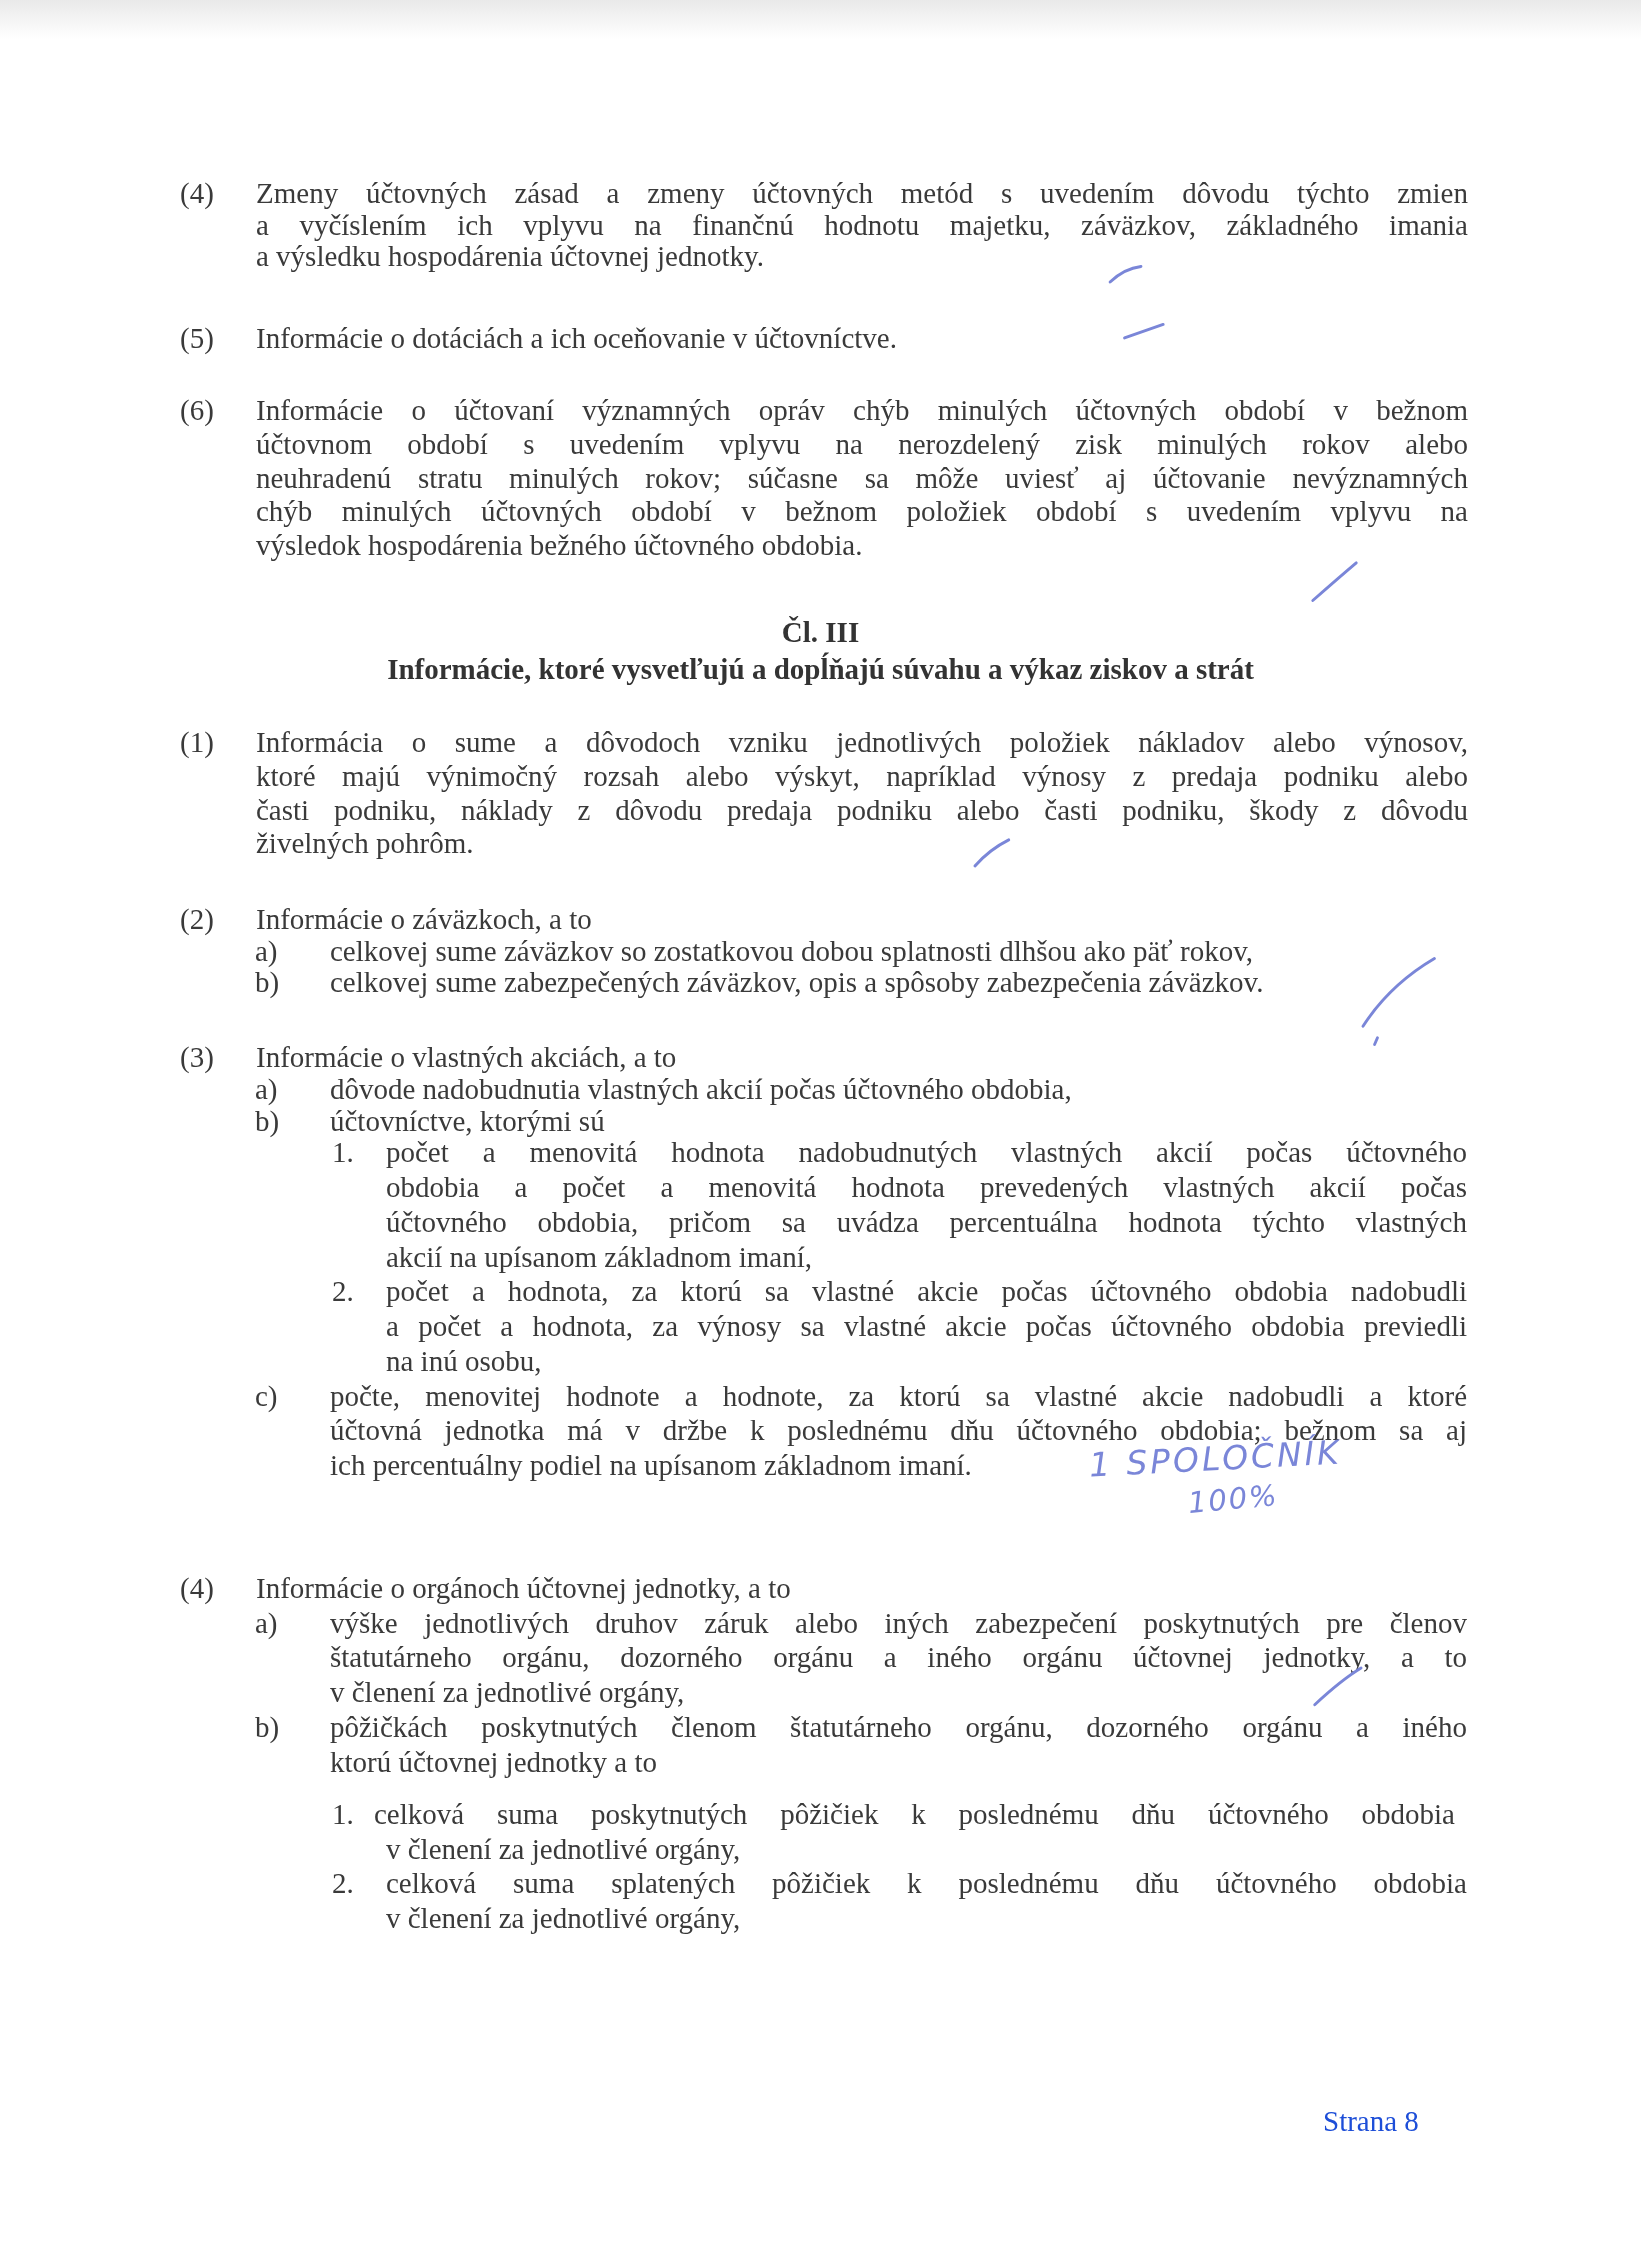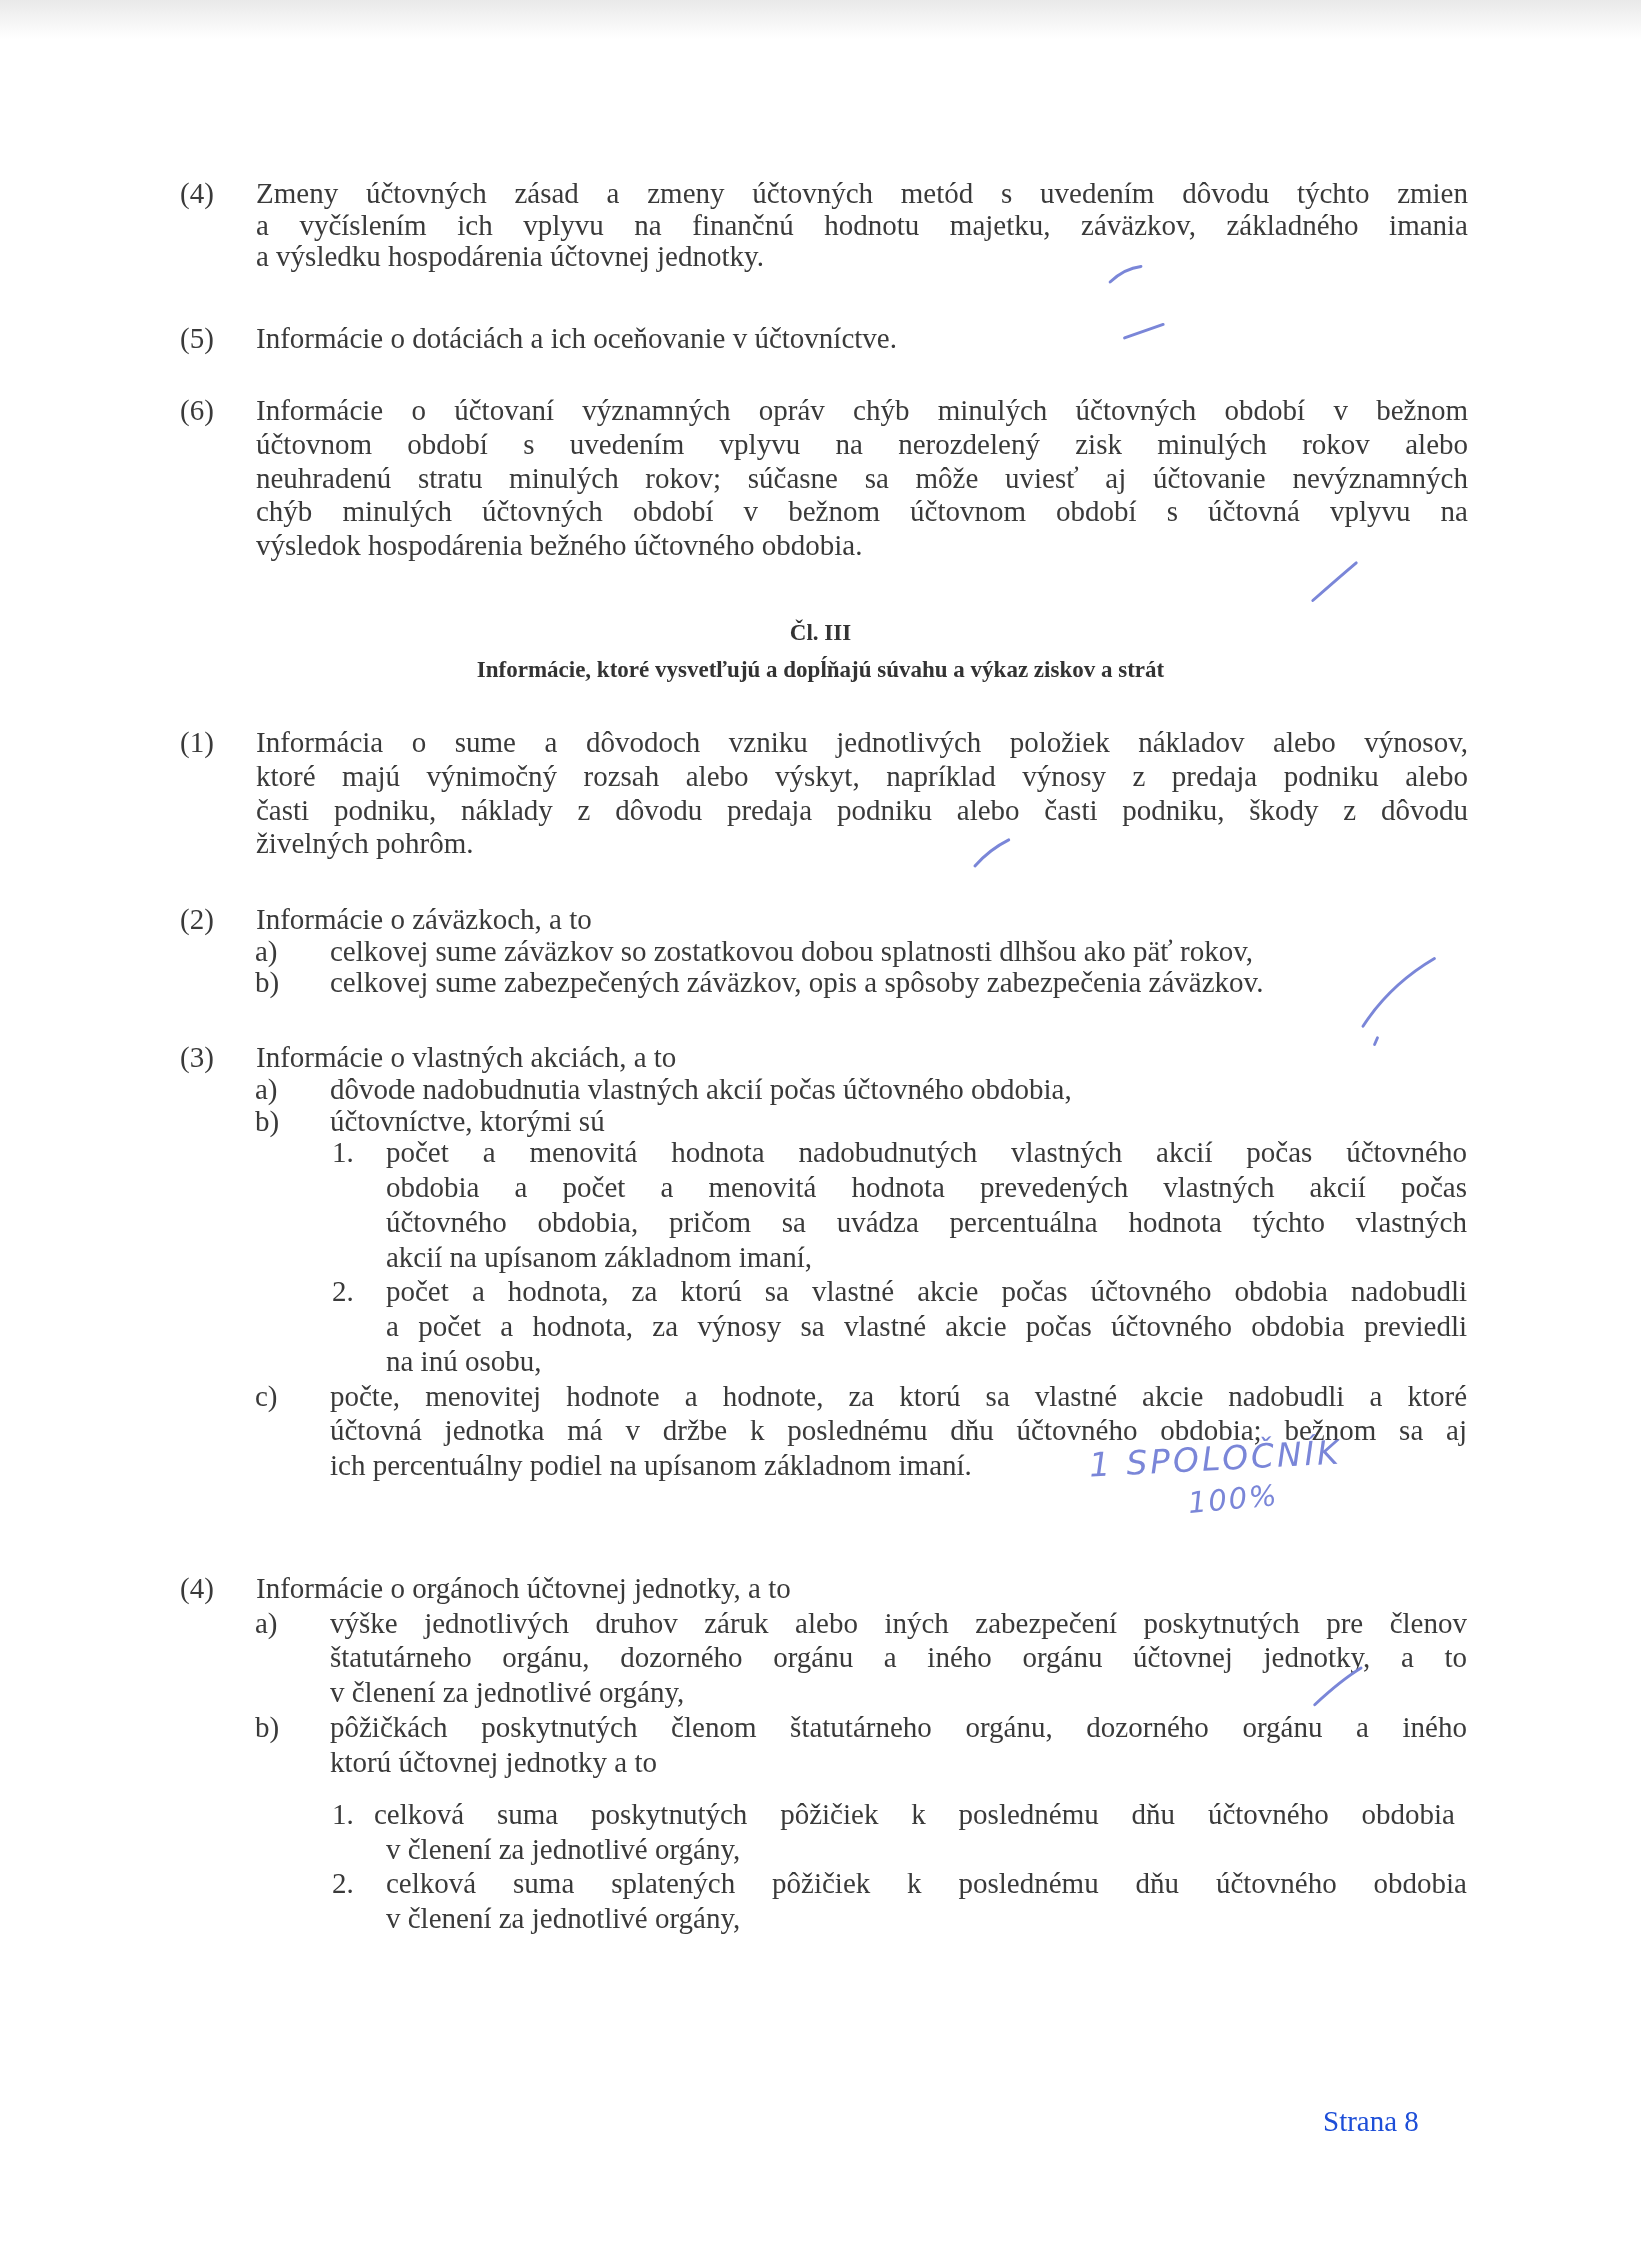--- a/index.html
+++ b/index.html
@@ -15,21 +15,21 @@
   }
   .num {
     position: absolute; left: 180px; font-size: 29px; line-height: 32px;
   }
   .line {
     position: absolute; font-size: 29px; line-height: 32px; white-space: nowrap;
   }
   .j { text-align: justify; text-align-last: justify; }
   .heading {
     position: absolute; left: 0; width: 1641px; text-align: center;
-    font-weight: bold; font-size: 23px; line-height: 35px; color: #333;
+    font-weight: bold; font-size: 29px; line-height: 35px; color: #333;
   }
   .footer {
     position: absolute; left: 1323px; top: 2105px; font-size: 29px; color: #1d4ed8;
   }
   .mark { position: absolute; }
 </style>
 </head>
 <body>
 
 <div class="page-top-shade"></div>
@@ -44,21 +44,21 @@
 <div>
   <span class="num" style="top:322px">(5)</span>
   <div class="line" style="left:256px;top:322px">Informácie o dotáciách a ich oceňovanie v účtovníctve.</div>
 </div>
 
 <div>
   <span class="num" style="top:394px">(6)</span>
   <div class="line j" style="left:256px;width:1212px;top:394px">Informácie o účtovaní významných opráv chýb minulých účtovných období v bežnom</div>
   <div class="line j" style="left:256px;width:1212px;top:428px">účtovnom období s uvedením vplyvu na nerozdelený zisk minulých rokov alebo</div>
   <div class="line j" style="left:256px;width:1212px;top:462px">neuhradenú stratu minulých rokov; súčasne sa môže uviesť aj účtovanie nevýznamných</div>
-  <div class="line j" style="left:256px;width:1212px;top:495px">chýb minulých účtovných období v bežnom účtovnom období s účtovná vplyvu na</div>
+  <div class="line j" style="left:256px;width:1212px;top:495px">chýb minulých účtovných období v bežnom položiek období s uvedením vplyvu na</div>
   <div class="line" style="left:256px;top:529px">výsledok hospodárenia bežného účtovného obdobia.</div>
 </div>
 
 <div class="heading" style="top:615px">Čl. III</div>
 <div class="heading" style="top:652px">Informácie, ktoré vysvetľujú a dopĺňajú súvahu a výkaz ziskov a strát</div>
 
 <div>
   <span class="num" style="top:726px">(1)</span>
   <div class="line j" style="left:256px;width:1212px;top:726px">Informácia o sume a dôvodoch vzniku jednotlivých položiek nákladov alebo výnosov,</div>
   <div class="line j" style="left:256px;width:1212px;top:760px">ktoré majú výnimočný rozsah alebo výskyt, napríklad výnosy z predaja podniku alebo</div>

